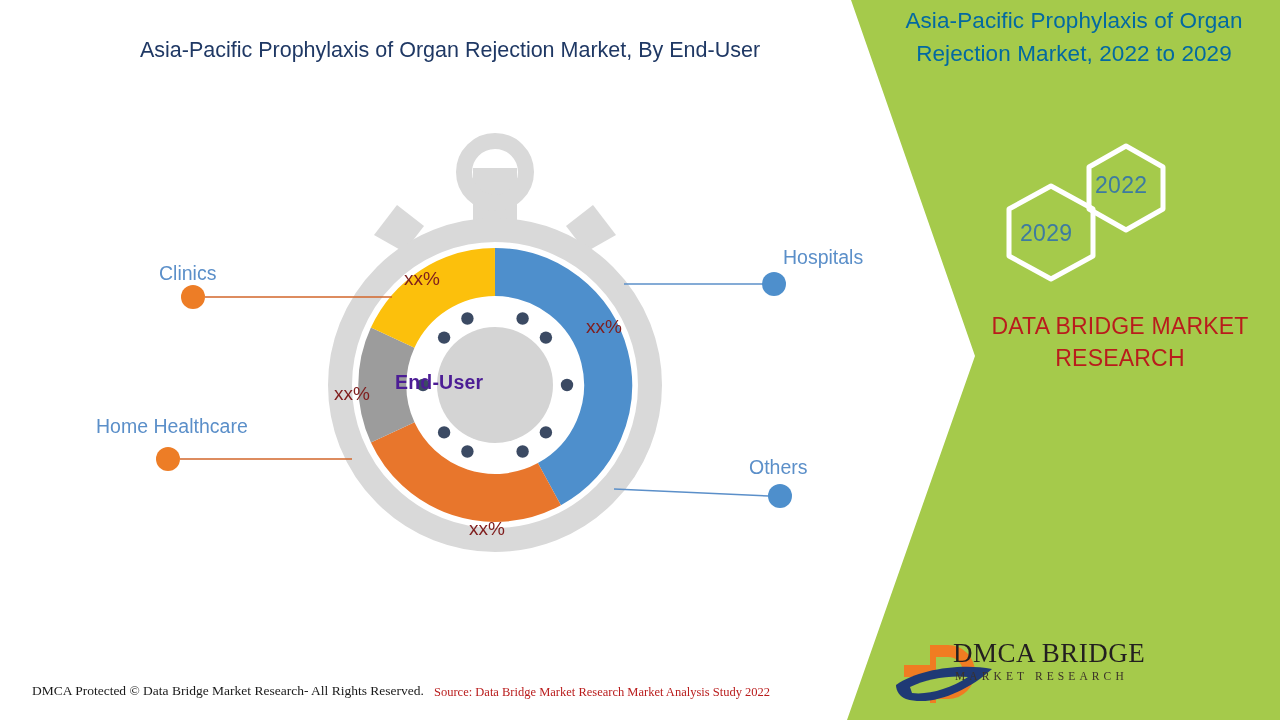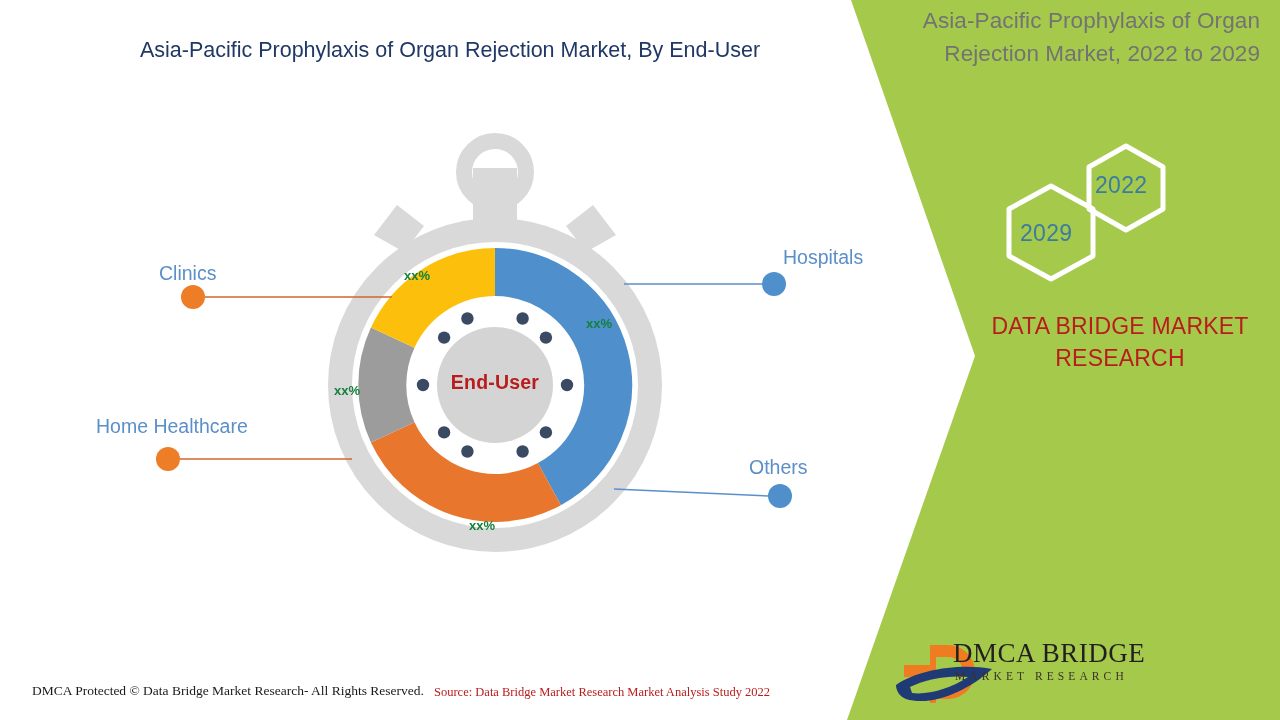--- a/index.html
+++ b/index.html
@@ -24,25 +24,25 @@
     position: absolute;
     inset: 0;
     pointer-events: none;
   }
 
   .panel-title {
     position: absolute;
     left: 888px;
     top: 4px;
     width: 372px;
-    color: #737373;
+    color: #0369a1;
     font-size: 22.5px;
     line-height: 33px;
     font-weight: 400;
-    text-align: right;
+    text-align: center;
     letter-spacing: .1px;
   }
 
   .brand-text {
     position: absolute;
     left: 975px;
     top: 310px;
     width: 290px;
     text-align: center;
     color: #b91c1c;
@@ -72,32 +72,31 @@
     font-size: 21.5px;
     line-height: 33px;
     font-weight: 400;
   }
 
   .center-label {
     position: absolute;
     left: 395px;
     top: 371px;
     width: 200px;
-    text-align: center;
-    color: #b91c1c;
+    color: #4c1d95;
     font-size: 19.5px;
     font-weight: bold;
     letter-spacing: .2px;
   }
 
   .pct {
     position: absolute;
-    color: #15803d;
-    font-size: 13px;
-    font-weight: 700;
+    color: #7f1d1d;
+    font-size: 19px;
+    font-weight: 400;
     white-space: nowrap;
   }
   .pct-hospitals     { left: 586px; top: 316px; }
   .pct-others        { left: 469px; top: 518px; }
   .pct-home          { left: 334px; top: 383px; }
   .pct-clinics       { left: 404px; top: 268px; }
 
   .cat-label {
     position: absolute;
     color: #5b8fc9;

